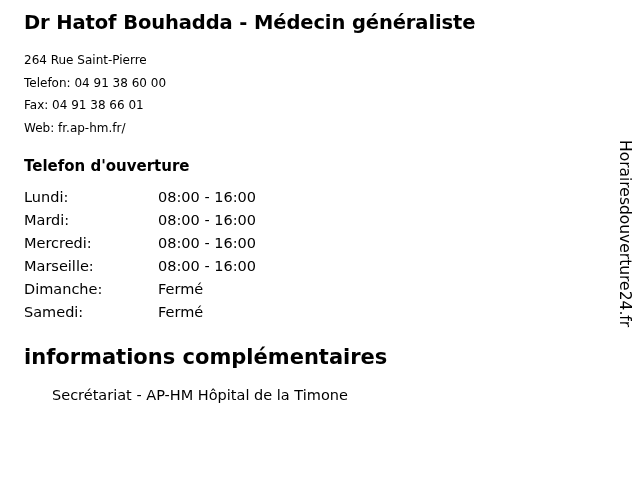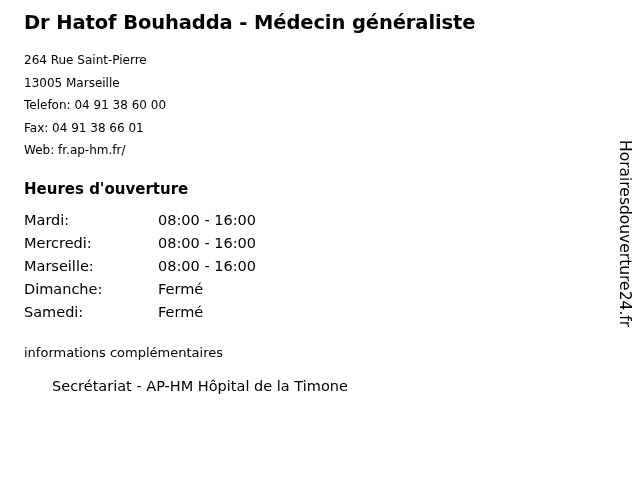--- a/index.html
+++ b/index.html
@@ -57,22 +57,22 @@
     white-space: nowrap;
   }
   table.hours td.day {
     width: 128px;
     padding-right: 6px;
   }
   table.hours td.time {
     padding-left: 0;
   }
   .section-heading-2 {
-    font-size: 13px;
-    font-weight: normal;
+    font-size: 21px;
+    font-weight: bold;
     margin: 18px 0 16px 0;
   }
   .extra-text {
     font-size: 14.5px;
     line-height: 20px;
     margin-left: 28px;
   }
   .side-label {
     position: absolute;
     right: 6px;
@@ -89,30 +89,33 @@
 <body>
 
 <div class="page">
 
   <div class="content">
 
     <h1 class="title">Dr Hatof Bouhadda - Médecin généraliste</h1>
 
     <div class="address-block">
       <div class="address-line">264 Rue Saint-Pierre</div>
-      <div class="address-line">13005 Marseille</div>
       <div class="address-line">Telefon: 04 91 38 60 00</div>
       <div class="address-line">Fax: 04 91 38 66 01</div>
       <div class="address-line">Web: fr.ap-hm.fr/</div>
     </div>
 
-    <h2 class="section-heading">Heures d'ouverture</h2>
+    <h2 class="section-heading">Telefon d'ouverture</h2>
 
     <table class="hours">
       <tbody>
+        <tr>
+          <td class="day">Lundi:</td>
+          <td class="time">08:00 - 16:00</td>
+        </tr>
         <tr>
           <td class="day">Mardi:</td>
           <td class="time">08:00 - 16:00</td>
         </tr>
         <tr>
           <td class="day">Mercredi:</td>
           <td class="time">08:00 - 16:00</td>
         </tr>
         <tr>
           <td class="day">Marseille:</td>

